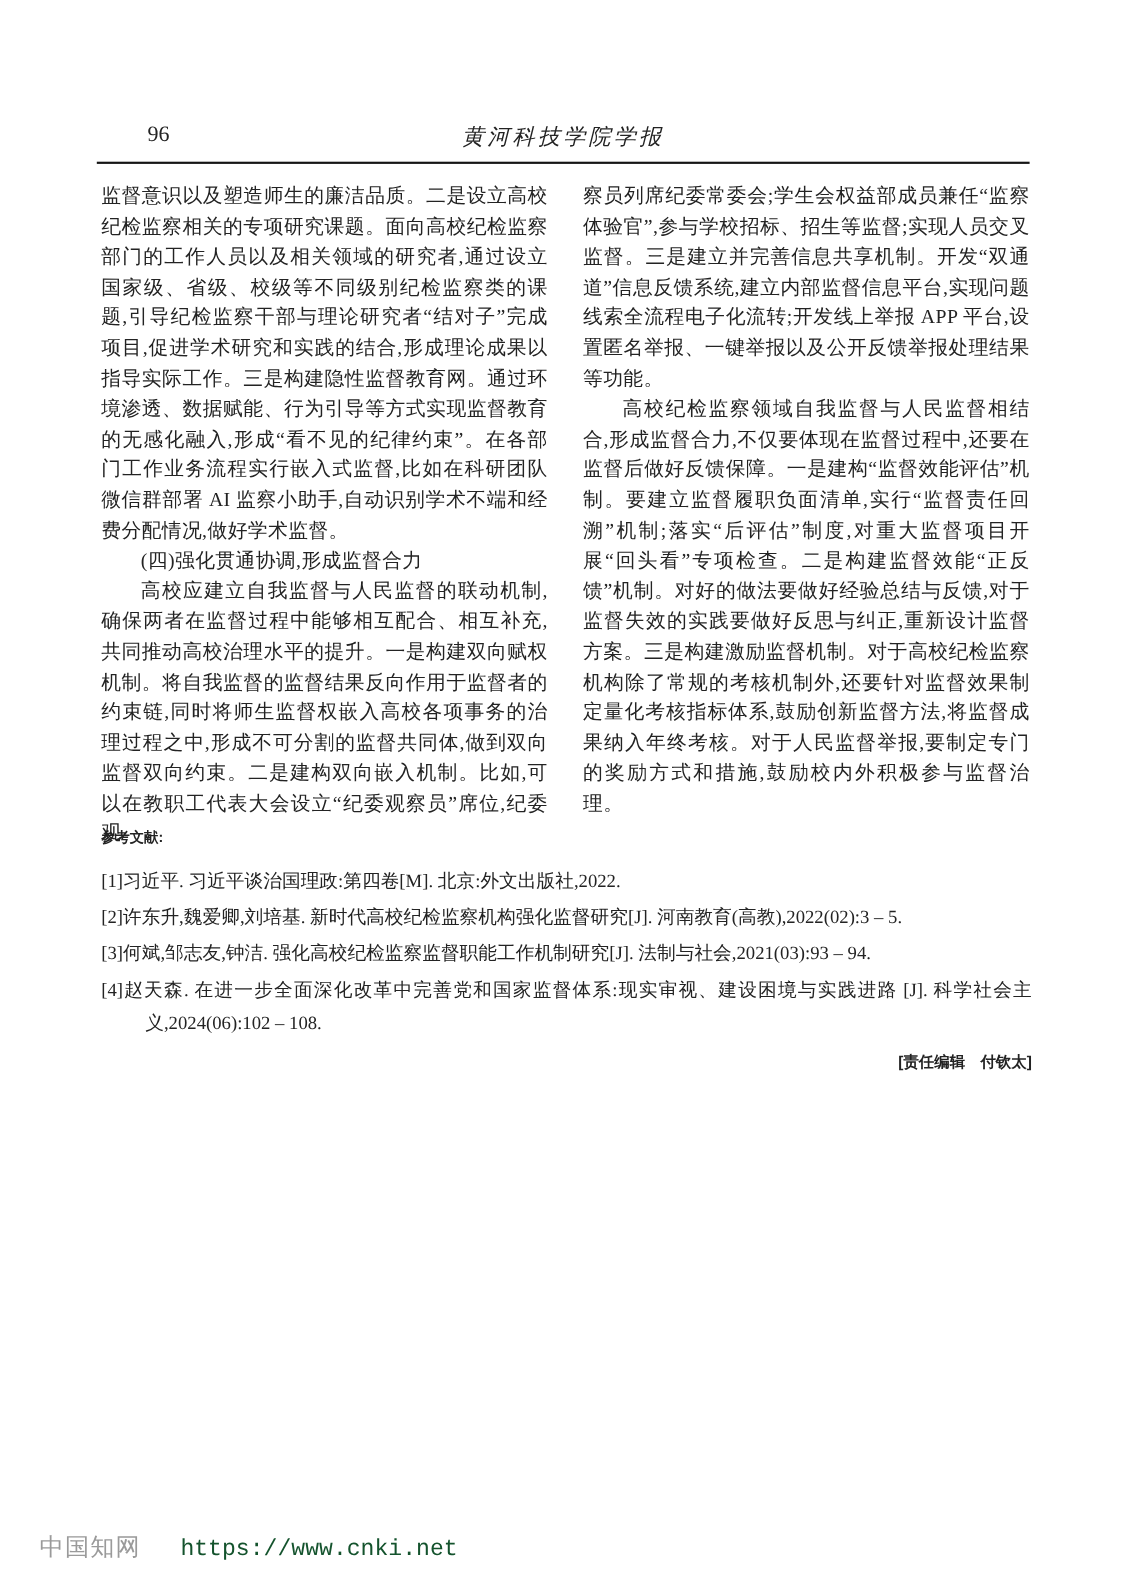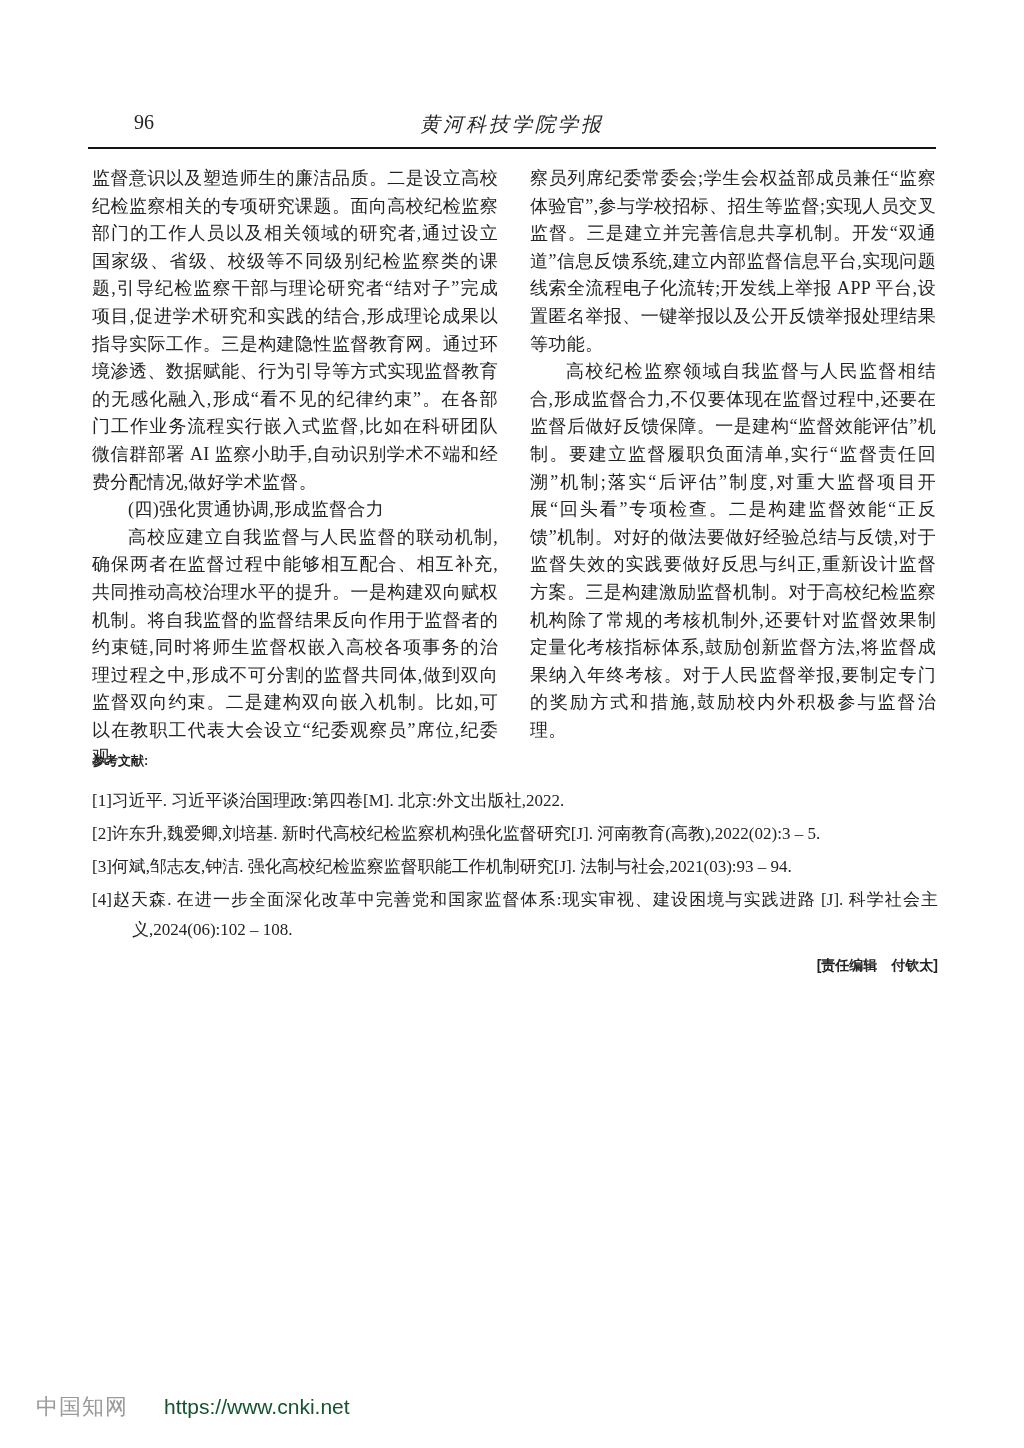--- a/index.html
+++ b/index.html
@@ -96,21 +96,21 @@
     margin-top: 12px;
     font-family: "Liberation Sans", sans-serif;
   }
   
   .footer {
     position: absolute;
     left: 36px;
     bottom: 26px;
     display: flex;
     align-items: baseline;
-    font-family: Liberation Sans, sans-serif;
+    font-family: Liberation Mono, monospace;
   }
   .footer-brand {
     color: #9a9a9a;
     font-size: 22px;
     letter-spacing: 1px;
   }
   .footer-url {
     color: #14532d;
     font-size: 21px;
     margin-left: 36px;

